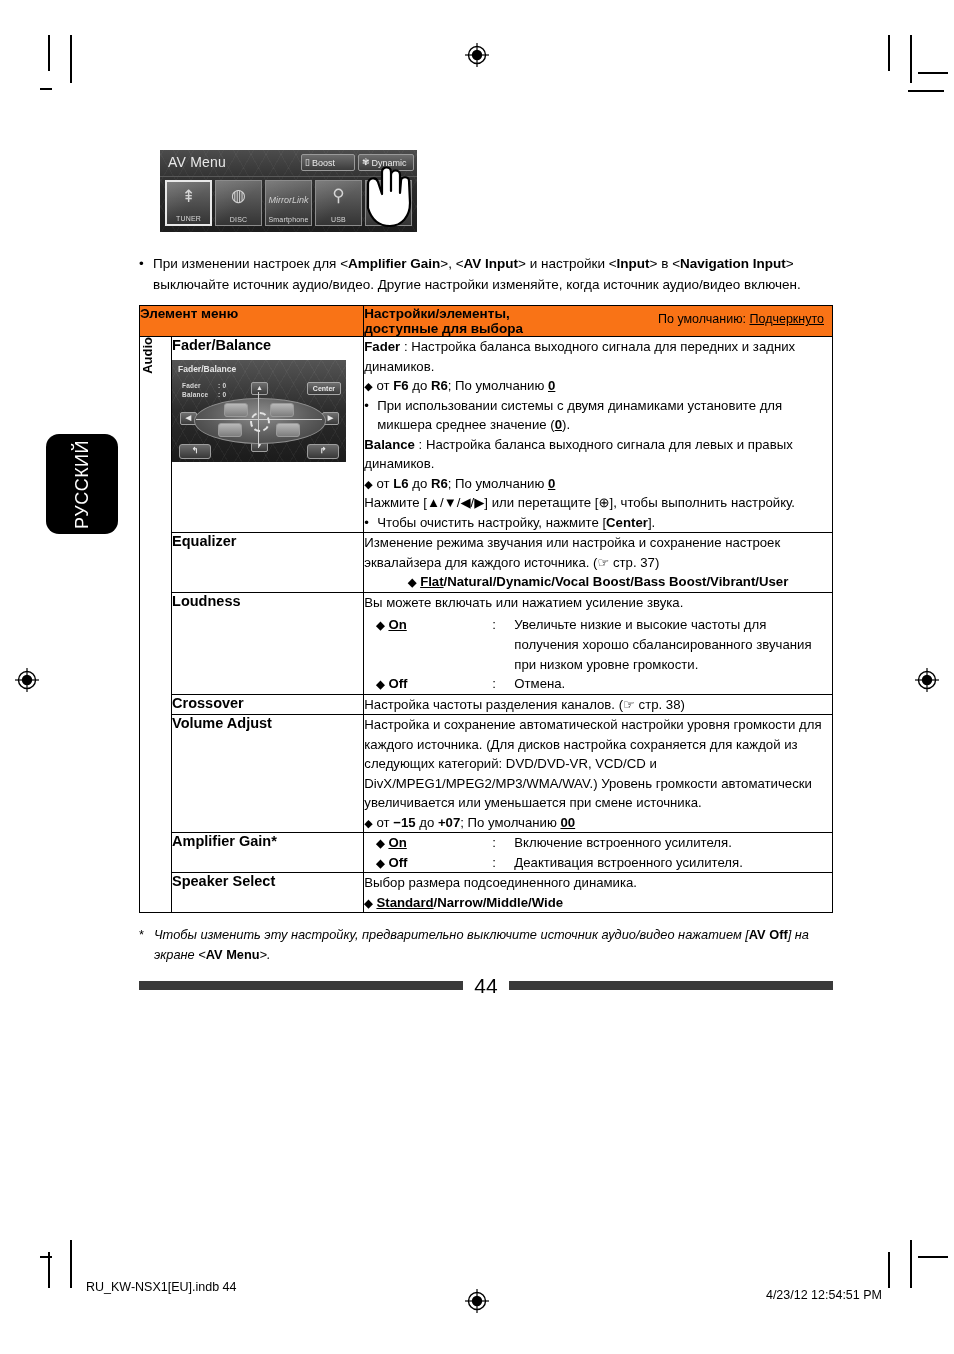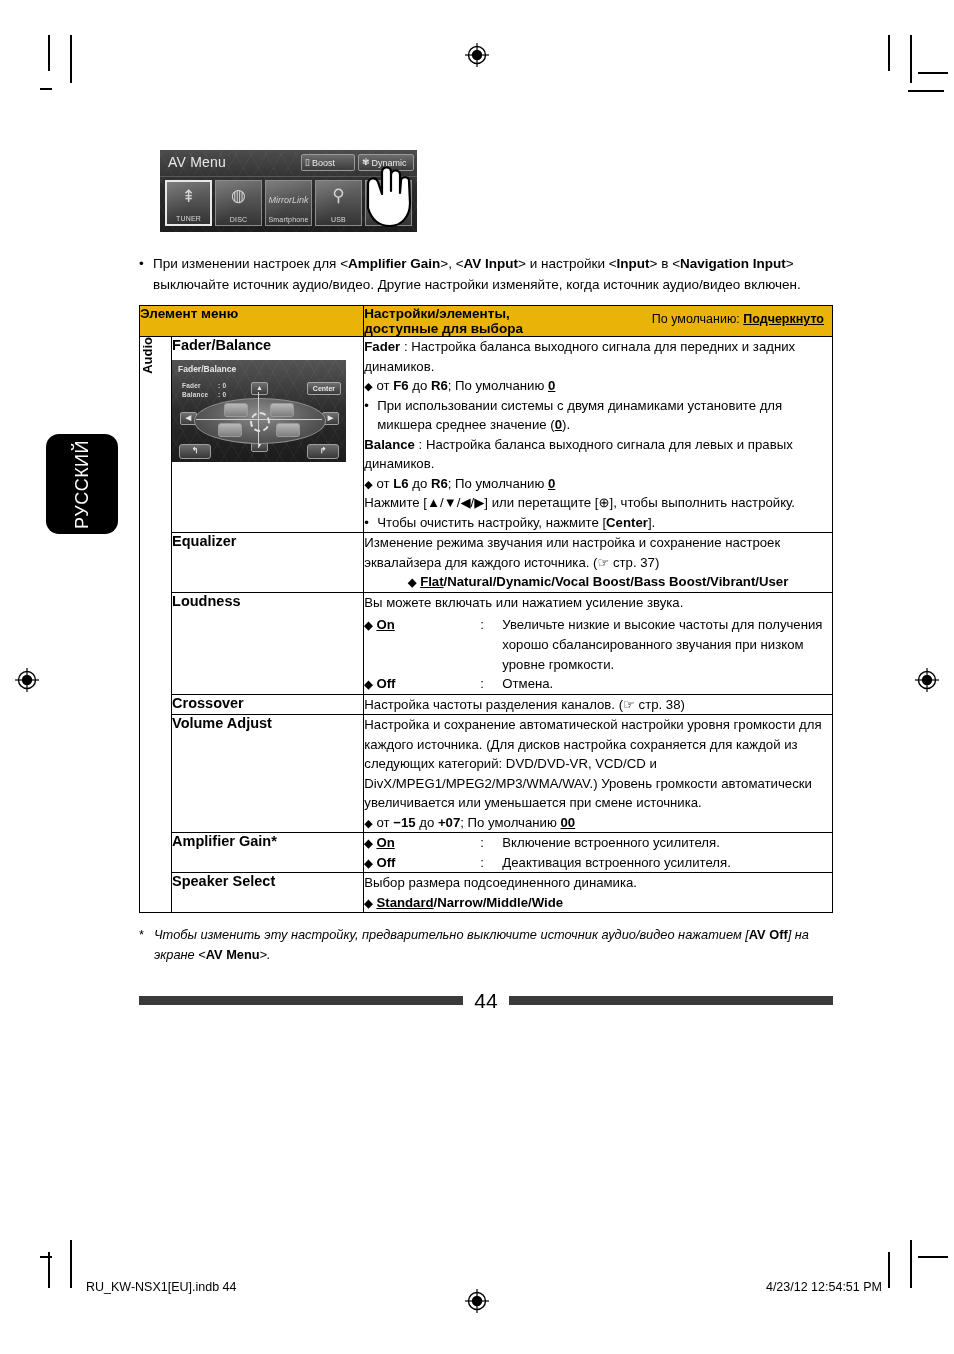--- a/index.html
+++ b/index.html
@@ -167,34 +167,34 @@
     border-collapse: collapse;
     width: 694px;
     table-layout: fixed;
   }
   table.spec td, table.spec th {
     border: 1px solid #000;
     vertical-align: top;
     padding: 0;
   }
   .hdr-row td {
-    background: #eab308;
+    background: #f97316;
     font-weight: bold;
     font-size: 13.5px;
     padding: 6px 8px 8px 8px;
   }
   .hdr-right { position: relative; }
   .hdr-default {
     position: absolute;
     right: 8px; top: 6px;
     font-weight: normal;
     font-size: 12.5px;
     white-space: nowrap;
   }
-  .hdr-default u { font-weight: bold; text-align: center; }
+  .hdr-default u { font-weight: normal; text-align: center; }
 
   .col-rot { width: 32px; }
   .col-item { width: 192px; }
   .col-desc { width: 468px; }
 
   .rot-cell {
     text-align: center;
     vertical-align: middle;
     position: relative;
   }
@@ -214,21 +214,21 @@
   td.desc {
     padding: 7px 8px 9px 9px;
     font-size: 13.2px;
     line-height: 1.48;
   }
   td.desc p { margin: 0; }
   .d-bullet { display: flex; }
   .d-bullet .bmark { width: 13px; flex: none; }
   .d-bullet .btext { flex: 1; }
   .diamond { font-size: 11px; }
-  .kv { display: flex; }
+  .kv { display: flex; margin-left: 12px; }
   .kv .k { width: 116px; flex: none; font-weight: bold; }
   .kv .c { width: 22px; flex: none; }
   .kv .v { flex: 1; }
 
   
   .fbshot {
     margin-top: 7px;
     width: 174px;
     height: 102px;
     position: relative;
@@ -285,21 +285,21 @@
     margin-top: 12px;
     display: flex;
     font-size: 12.8px;
     font-style: italic;
     line-height: 1.5;
   }
   .footnote .star { width: 15px; flex: none; font-style: normal; }
   .footnote b { font-style: normal; }
 
   .pagefoot {
-    margin-top: 25px;
+    margin-top: 10px;
     display: flex;
     align-items: center;
     gap: 11px;
   }
   .pagefoot .rule { height: 9px; background: #3a3a3a; flex: 1; }
   .pagefoot .pnum { font-size: 21px; font-weight: normal; }
 
   
   .langtab {
     position: absolute;
@@ -323,21 +323,21 @@
 
   
   .impos {
     position: absolute;
     left: 0; top: 1280px;
     width: 954px;
     font-size: 12.5px;
     font-family: "Liberation Sans", sans-serif;
   }
   .impos .left { position: absolute; left: 86px; top: 0; }
-  .impos .right { position: absolute; right: 72px; top: 0; white-space: nowrap; }
+  .impos .right { position: absolute; right: 72px; top: 8px; white-space: nowrap; }
 </style>
 </head>
 <body>
 
 <div class="page">
 
   <svg class="regmark" style="left:14px; top:667px;" viewBox="0 0 26 26">
     <circle cx="13" cy="13" r="8.5" fill="none" stroke="#000" stroke-width="1.4"></circle>
     <circle cx="13" cy="13" r="5.2" fill="#000"></circle>
     <line x1="13" y1="1" x2="13" y2="25" stroke="#000" stroke-width="1.2"></line>

